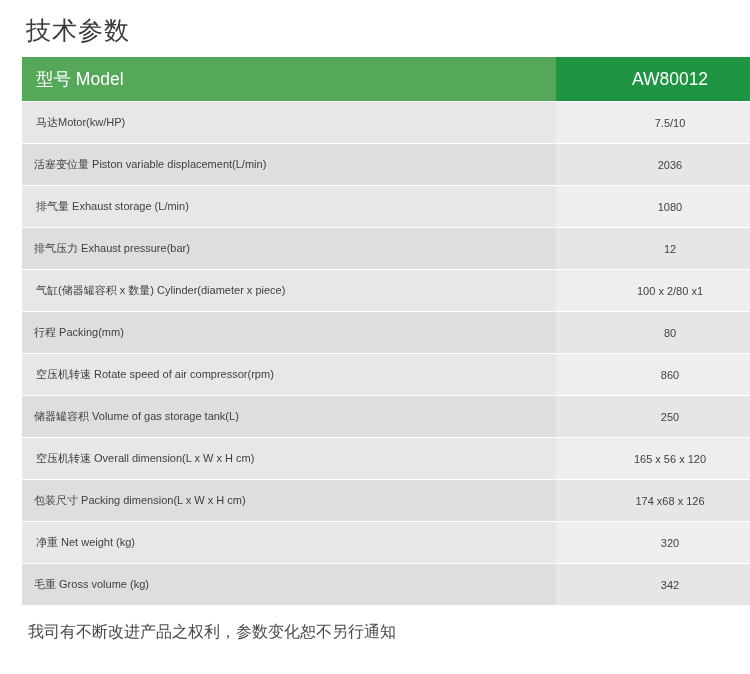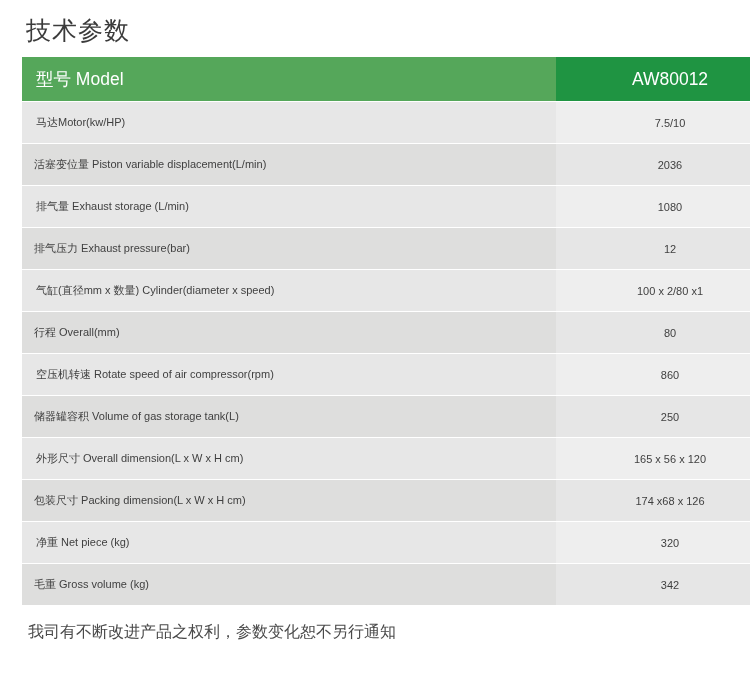--- a/index.html
+++ b/index.html
@@ -95,45 +95,45 @@
       </tr>
       <tr>
         <td class="label">排气量 Exhaust storage (L/min)</td>
         <td class="value">1080</td>
       </tr>
       <tr class="alt">
         <td class="label">排气压力 Exhaust pressure(bar)</td>
         <td class="value">12</td>
       </tr>
       <tr>
-        <td class="label">气缸(直径mm x 数量) Cylinder(diameter x speed)</td>
+        <td class="label">气缸(储器罐容积 x 数量) Cylinder(diameter x piece)</td>
         <td class="value">100 x 2/80 x1</td>
       </tr>
       <tr class="alt">
-        <td class="label">行程 Overall(mm)</td>
+        <td class="label">行程 Packing(mm)</td>
         <td class="value">80</td>
       </tr>
       <tr>
         <td class="label">空压机转速 Rotate speed of air compressor(rpm)</td>
         <td class="value">860</td>
       </tr>
       <tr class="alt">
         <td class="label">储器罐容积 Volume of gas storage tank(L)</td>
         <td class="value">250</td>
       </tr>
       <tr>
-        <td class="label">外形尺寸 Overall dimension(L x W x H cm)</td>
+        <td class="label">空压机转速 Overall dimension(L x W x H cm)</td>
         <td class="value">165 x 56 x 120</td>
       </tr>
       <tr class="alt">
         <td class="label">包装尺寸 Packing dimension(L x W x H cm)</td>
         <td class="value">174 x68 x 126</td>
       </tr>
       <tr>
-        <td class="label">净重 Net piece (kg)</td>
+        <td class="label">净重 Net weight (kg)</td>
         <td class="value">320</td>
       </tr>
       <tr class="alt">
         <td class="label">毛重 Gross volume (kg)</td>
         <td class="value">342</td>
       </tr>
     </tbody>
   </table>
 
   <div class="footnote">我司有不断改进产品之权利，参数变化恕不另行通知</div>

